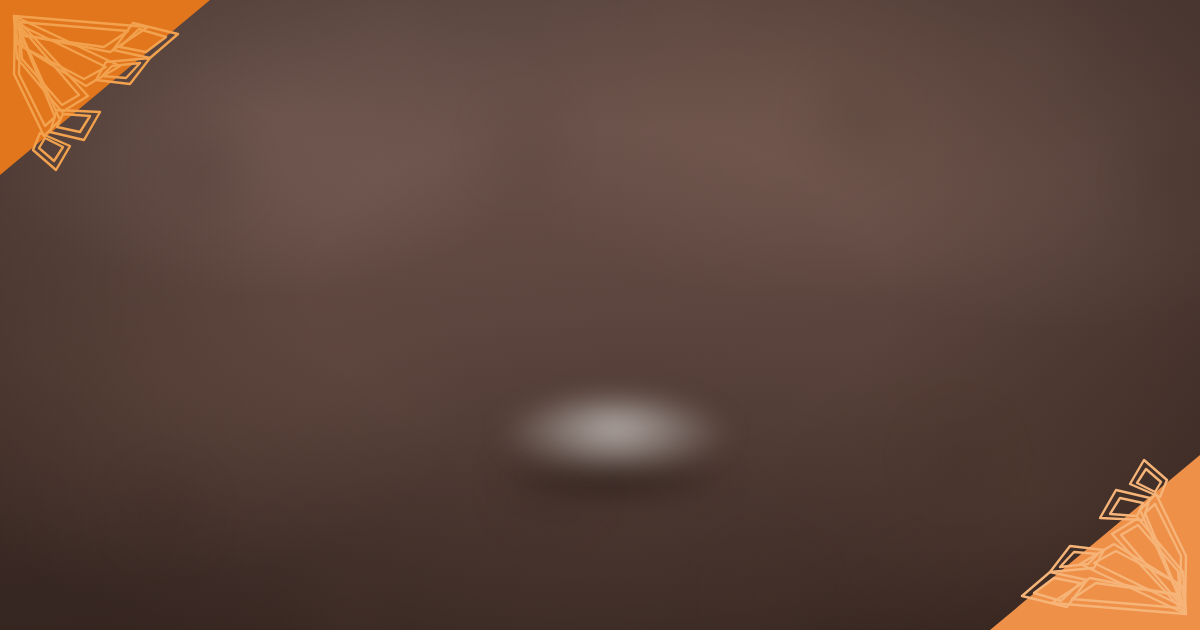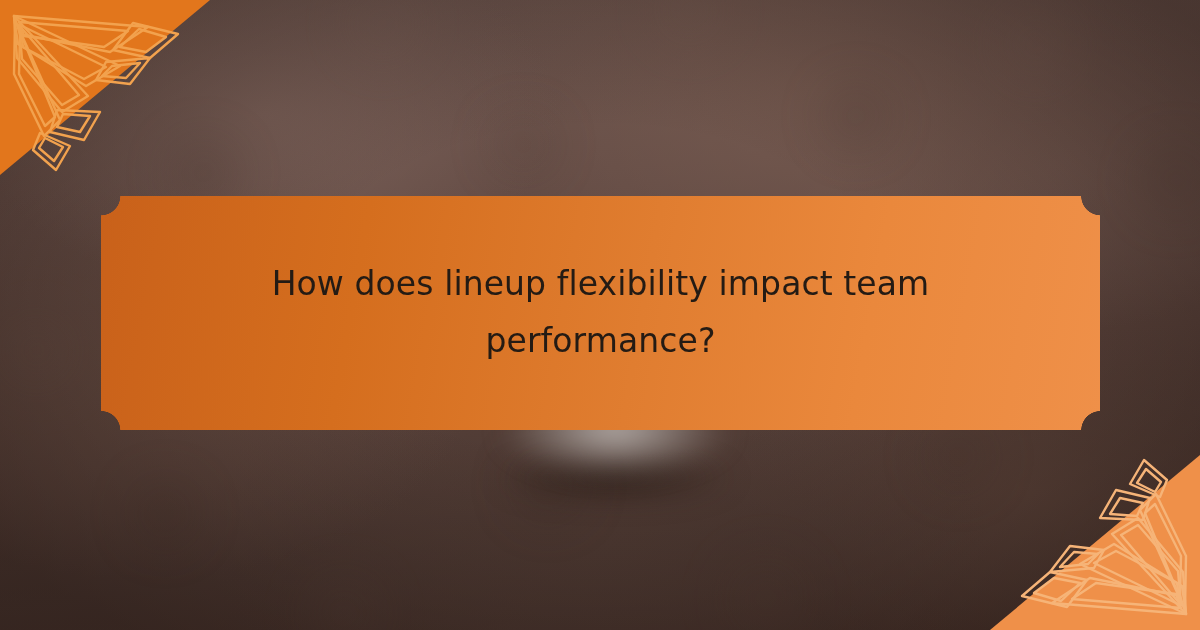--- a/index.html
+++ b/index.html
@@ -177,17 +177,14 @@
         <path d="M106,62 L150,58 L130,84 L96,80 Z"></path>
         <path d="M112,66 L140,63 L126,78 L102,76 Z"></path>
         <path d="M57,110 L100,112 L84,140 L50,132 Z"></path>
         <path d="M63,114 L90,116 L80,132 L57,127 Z"></path>
         <path d="M40,133 L70,146 L56,170 L33,150 Z"></path>
         <path d="M45,138 L63,147 L54,161 L39,148 Z"></path>
       </g>
     </svg>
   </div>
 
-  <div class="card">
-    <h1 class="card-title">How does lineup flexibility impact team performance?</h1>
-  </div>
 
 </div>
 
 </body></html>

